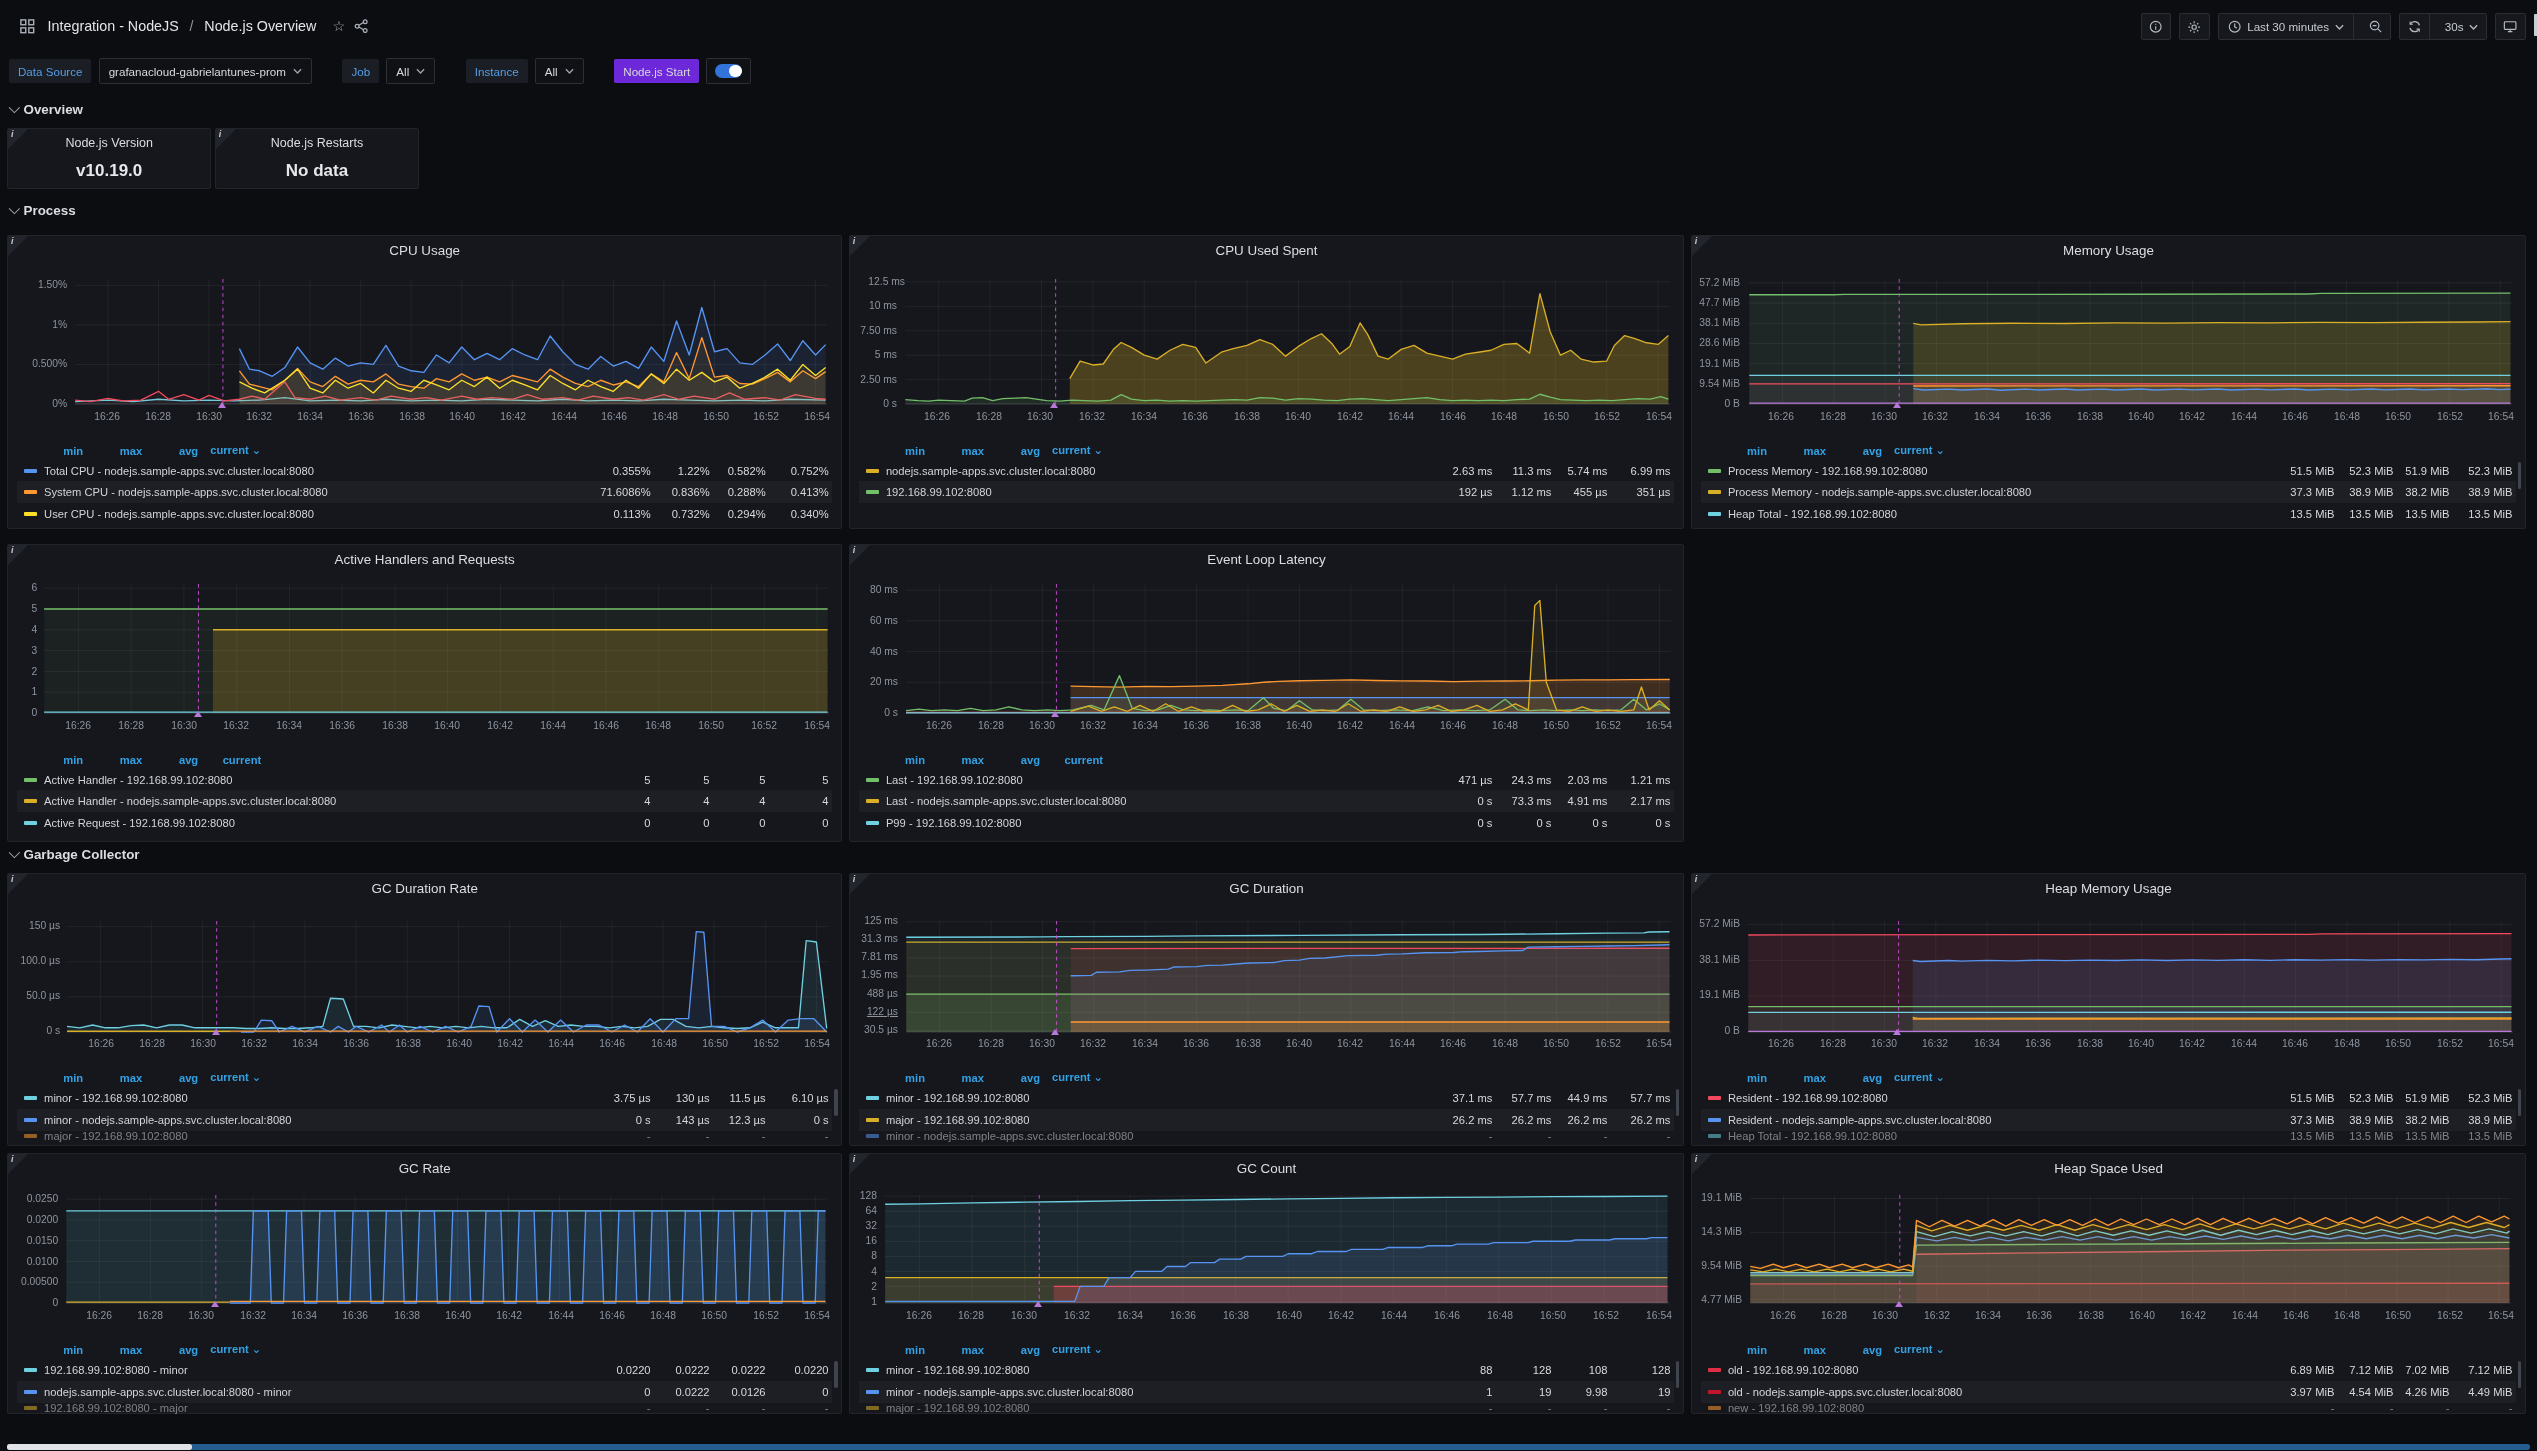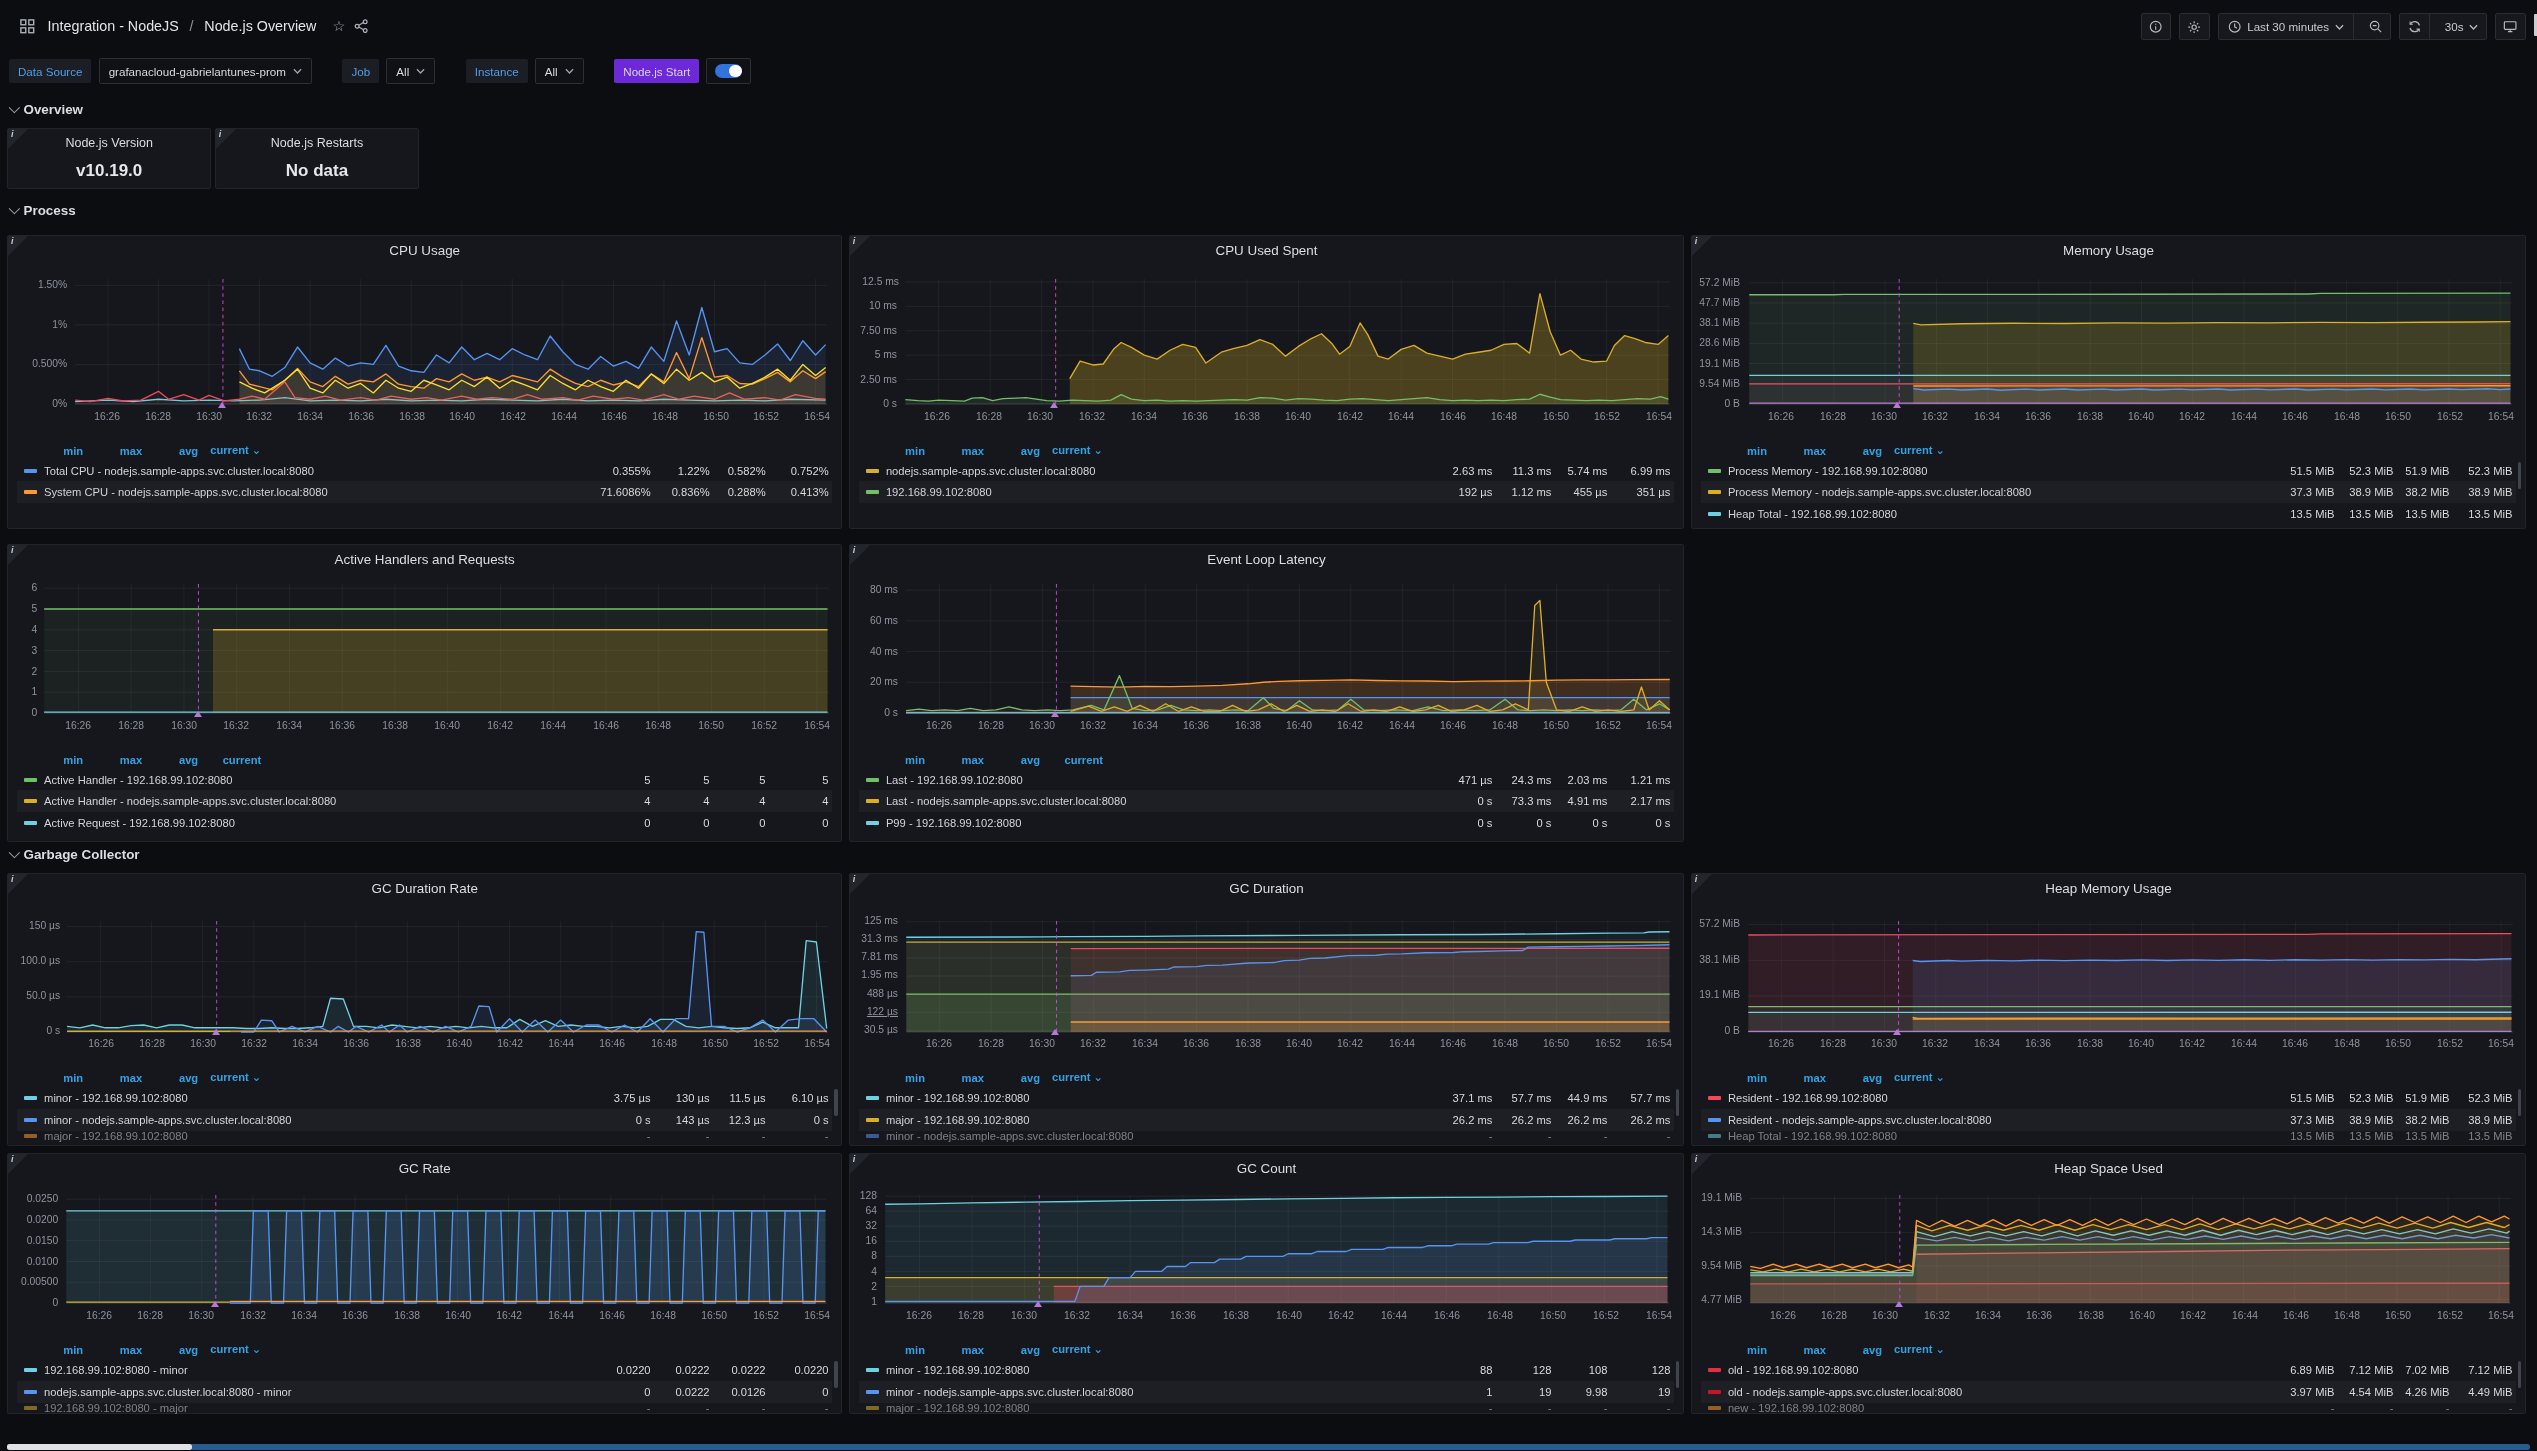--- a/index.html
+++ b/index.html
@@ -270,20 +270,28 @@
         <span class="lcell c4">0.752%</span>
       </div>
       <div class="lrow stripe" style="top: 245px;">
         <span class="sw" style="background: rgb(255, 152, 48);"></span>
         <span class="lab">System CPU - nodejs.sample-apps.svc.cluster.local:8080</span>
         <span class="lcell c1">71.6086%</span>
         <span class="lcell c2">0.836%</span>
         <span class="lcell c3">0.288%</span>
         <span class="lcell c4">0.413%</span>
       </div>
+      <div class="lrow" style="top: 267px;">
+        <span class="sw" style="background: rgb(250, 222, 42);"></span>
+        <span class="lab">User CPU - nodejs.sample-apps.svc.cluster.local:8080</span>
+        <span class="lcell c1">0.113%</span>
+        <span class="lcell c2">0.732%</span>
+        <span class="lcell c3">0.294%</span>
+        <span class="lcell c4">0.340%</span>
+      </div>
     </div>
     <div class="panel" style="left: 849px; top: 235px; width: 835px; height: 294px;">
       <div class="corner">
         <span>i</span>
       </div>
       <div class="ptitle">CPU Used Spent</div>
       <svg width="767" height="125" class="plot" style="left: 54px; top: 43px;" viewBox="0 0 856 140">
         <line x1="37.40504201680674" y1="0" x2="37.40504201680674" y2="140" stroke="rgba(255,255,255,0.06)" stroke-width="1"></line>
         <line x1="94.95126050420168" y1="0" x2="94.95126050420168" y2="140" stroke="rgba(255,255,255,0.06)" stroke-width="1"></line>
         <line x1="152.49747899159664" y1="0" x2="152.49747899159664" y2="140" stroke="rgba(255,255,255,0.06)" stroke-width="1"></line>
@@ -311,21 +319,21 @@
         <path d="M0,140 L0,135.078125 L14.386554621848738,136.171875 L25.895798319327792,136.71875 L37.40504201680674,135.625 L51.79159663865548,136.171875 L66.17815126050422,136.71875 L74.81008403361348,133.4375 L86.31932773109243,132.890625 L97.82857142857148,136.171875 L109.33781512605043,133.984375 L123.72436974789917,133.4375 L135.23361344537813,132.890625 L146.74285714285716,134.53125 L158.2521008403361,136.171875 L172.63865546218486,136.71875 L187.0252100840336,135.625 L201.41176470588232,136.171875 L215.79831932773118,136.71875 L230.18487394957992,135.625 L241.69411764705887,129.609375 L253.20336134453783,134.53125 L267.58991596638657,136.171875 L281.9764705882353,135.625 L296.363025210084,136.71875 L310.74957983193275,136.171875 L325.1361344537815,136.71875 L339.52268907563024,136.171875 L353.909243697479,135.625 L368.29579831932773,135.078125 L382.6823529411764,135.625 L397.06890756302516,132.890625 L411.4554621848739,133.4375 L425.84201680672265,135.625 L440.2285714285714,133.984375 L454.61512605042014,134.53125 L469.00168067226883,135.625 L483.38823529411764,136.171875 L497.7747899159663,134.53125 L512.1613445378151,133.984375 L526.5478991596638,135.078125 L540.9344537815126,136.171875 L555.3210084033612,135.078125 L569.7075630252101,133.984375 L584.0941176470587,132.890625 L598.4806722689075,135.078125 L612.8672268907562,136.171875 L627.253781512605,135.625 L641.6403361344537,136.171875 L656.0268907563025,135.625 L670.4134453781512,136.171875 L684.8,135.078125 L699.1865546218486,134.53125 L710.6957983193275,129.0625 L722.2050420168065,132.34375 L733.7142857142858,135.078125 L748.1008403361344,135.625 L762.4873949579833,136.171875 L776.8739495798319,135.625 L791.2605042016808,136.171875 L805.6470588235294,135.078125 L820.0336134453781,133.984375 L834.4201680672269,134.53125 L845.9294117647058,131.796875 L854.561344537815,134.53125 L854.561344537815,140 Z" fill="#73bf69" fill-opacity="0.12" stroke="none"></path>
         <path d="M0.0,135.1 L14.4,136.2 L25.9,136.7 L37.4,135.6 L51.8,136.2 L66.2,136.7 L74.8,133.4 L86.3,132.9 L97.8,136.2 L109.3,134.0 L123.7,133.4 L135.2,132.9 L146.7,134.5 L158.3,136.2 L172.6,136.7 L187.0,135.6 L201.4,136.2 L215.8,136.7 L230.2,135.6 L241.7,129.6 L253.2,134.5 L267.6,136.2 L282.0,135.6 L296.4,136.7 L310.7,136.2 L325.1,136.7 L339.5,136.2 L353.9,135.6 L368.3,135.1 L382.7,135.6 L397.1,132.9 L411.5,133.4 L425.8,135.6 L440.2,134.0 L454.6,134.5 L469.0,135.6 L483.4,136.2 L497.8,134.5 L512.2,134.0 L526.5,135.1 L540.9,136.2 L555.3,135.1 L569.7,134.0 L584.1,132.9 L598.5,135.1 L612.9,136.2 L627.3,135.6 L641.6,136.2 L656.0,135.6 L670.4,136.2 L684.8,135.1 L699.2,134.5 L710.7,129.1 L722.2,132.3 L733.7,135.1 L748.1,135.6 L762.5,136.2 L776.9,135.6 L791.3,136.2 L805.6,135.1 L820.0,134.0 L834.4,134.5 L845.9,131.8 L854.6,134.5" fill="none" stroke="#73bf69" stroke-width="1.5" stroke-linejoin="round"></path>
         <line x1="168.32268907563028" y1="0" x2="168.32268907563028" y2="140" stroke="#d24fe0" stroke-width="1" stroke-dasharray="4,4"></line>
       </svg>
       <div class="ann-tri" style="left: 200px; top: 166px;"></div>
       <div class="ylab" style="left: 0px; width: 47px; top: 162px;">0 s</div>
       <div class="ylab" style="left: 0px; width: 47px; top: 138px;">2.50 ms</div>
       <div class="ylab" style="left: 0px; width: 47px; top: 113px;">5 ms</div>
       <div class="ylab" style="left: 0px; width: 47px; top: 89px;">7.50 ms</div>
       <div class="ylab" style="left: 0px; width: 47px; top: 64px;">10 ms</div>
-      <div class="ylab" style="left: 2px; width: 47px; top: 40px;">12.5 ms</div>
+      <div class="ylab" style="left: 8px; width: 47px; top: 40px;">12.5 ms</div>
       <div class="xlab" style="left: 60px; top: 175px;">16:26</div>
       <div class="xlab" style="left: 112px; top: 175px;">16:28</div>
       <div class="xlab" style="left: 163px; top: 175px;">16:30</div>
       <div class="xlab" style="left: 215px; top: 175px;">16:32</div>
       <div class="xlab" style="left: 267px; top: 175px;">16:34</div>
       <div class="xlab" style="left: 318px; top: 175px;">16:36</div>
       <div class="xlab" style="left: 370px; top: 175px;">16:38</div>
       <div class="xlab" style="left: 421px; top: 175px;">16:40</div>
       <div class="xlab" style="left: 473px; top: 175px;">16:42</div>
       <div class="xlab" style="left: 524px; top: 175px;">16:44</div>

